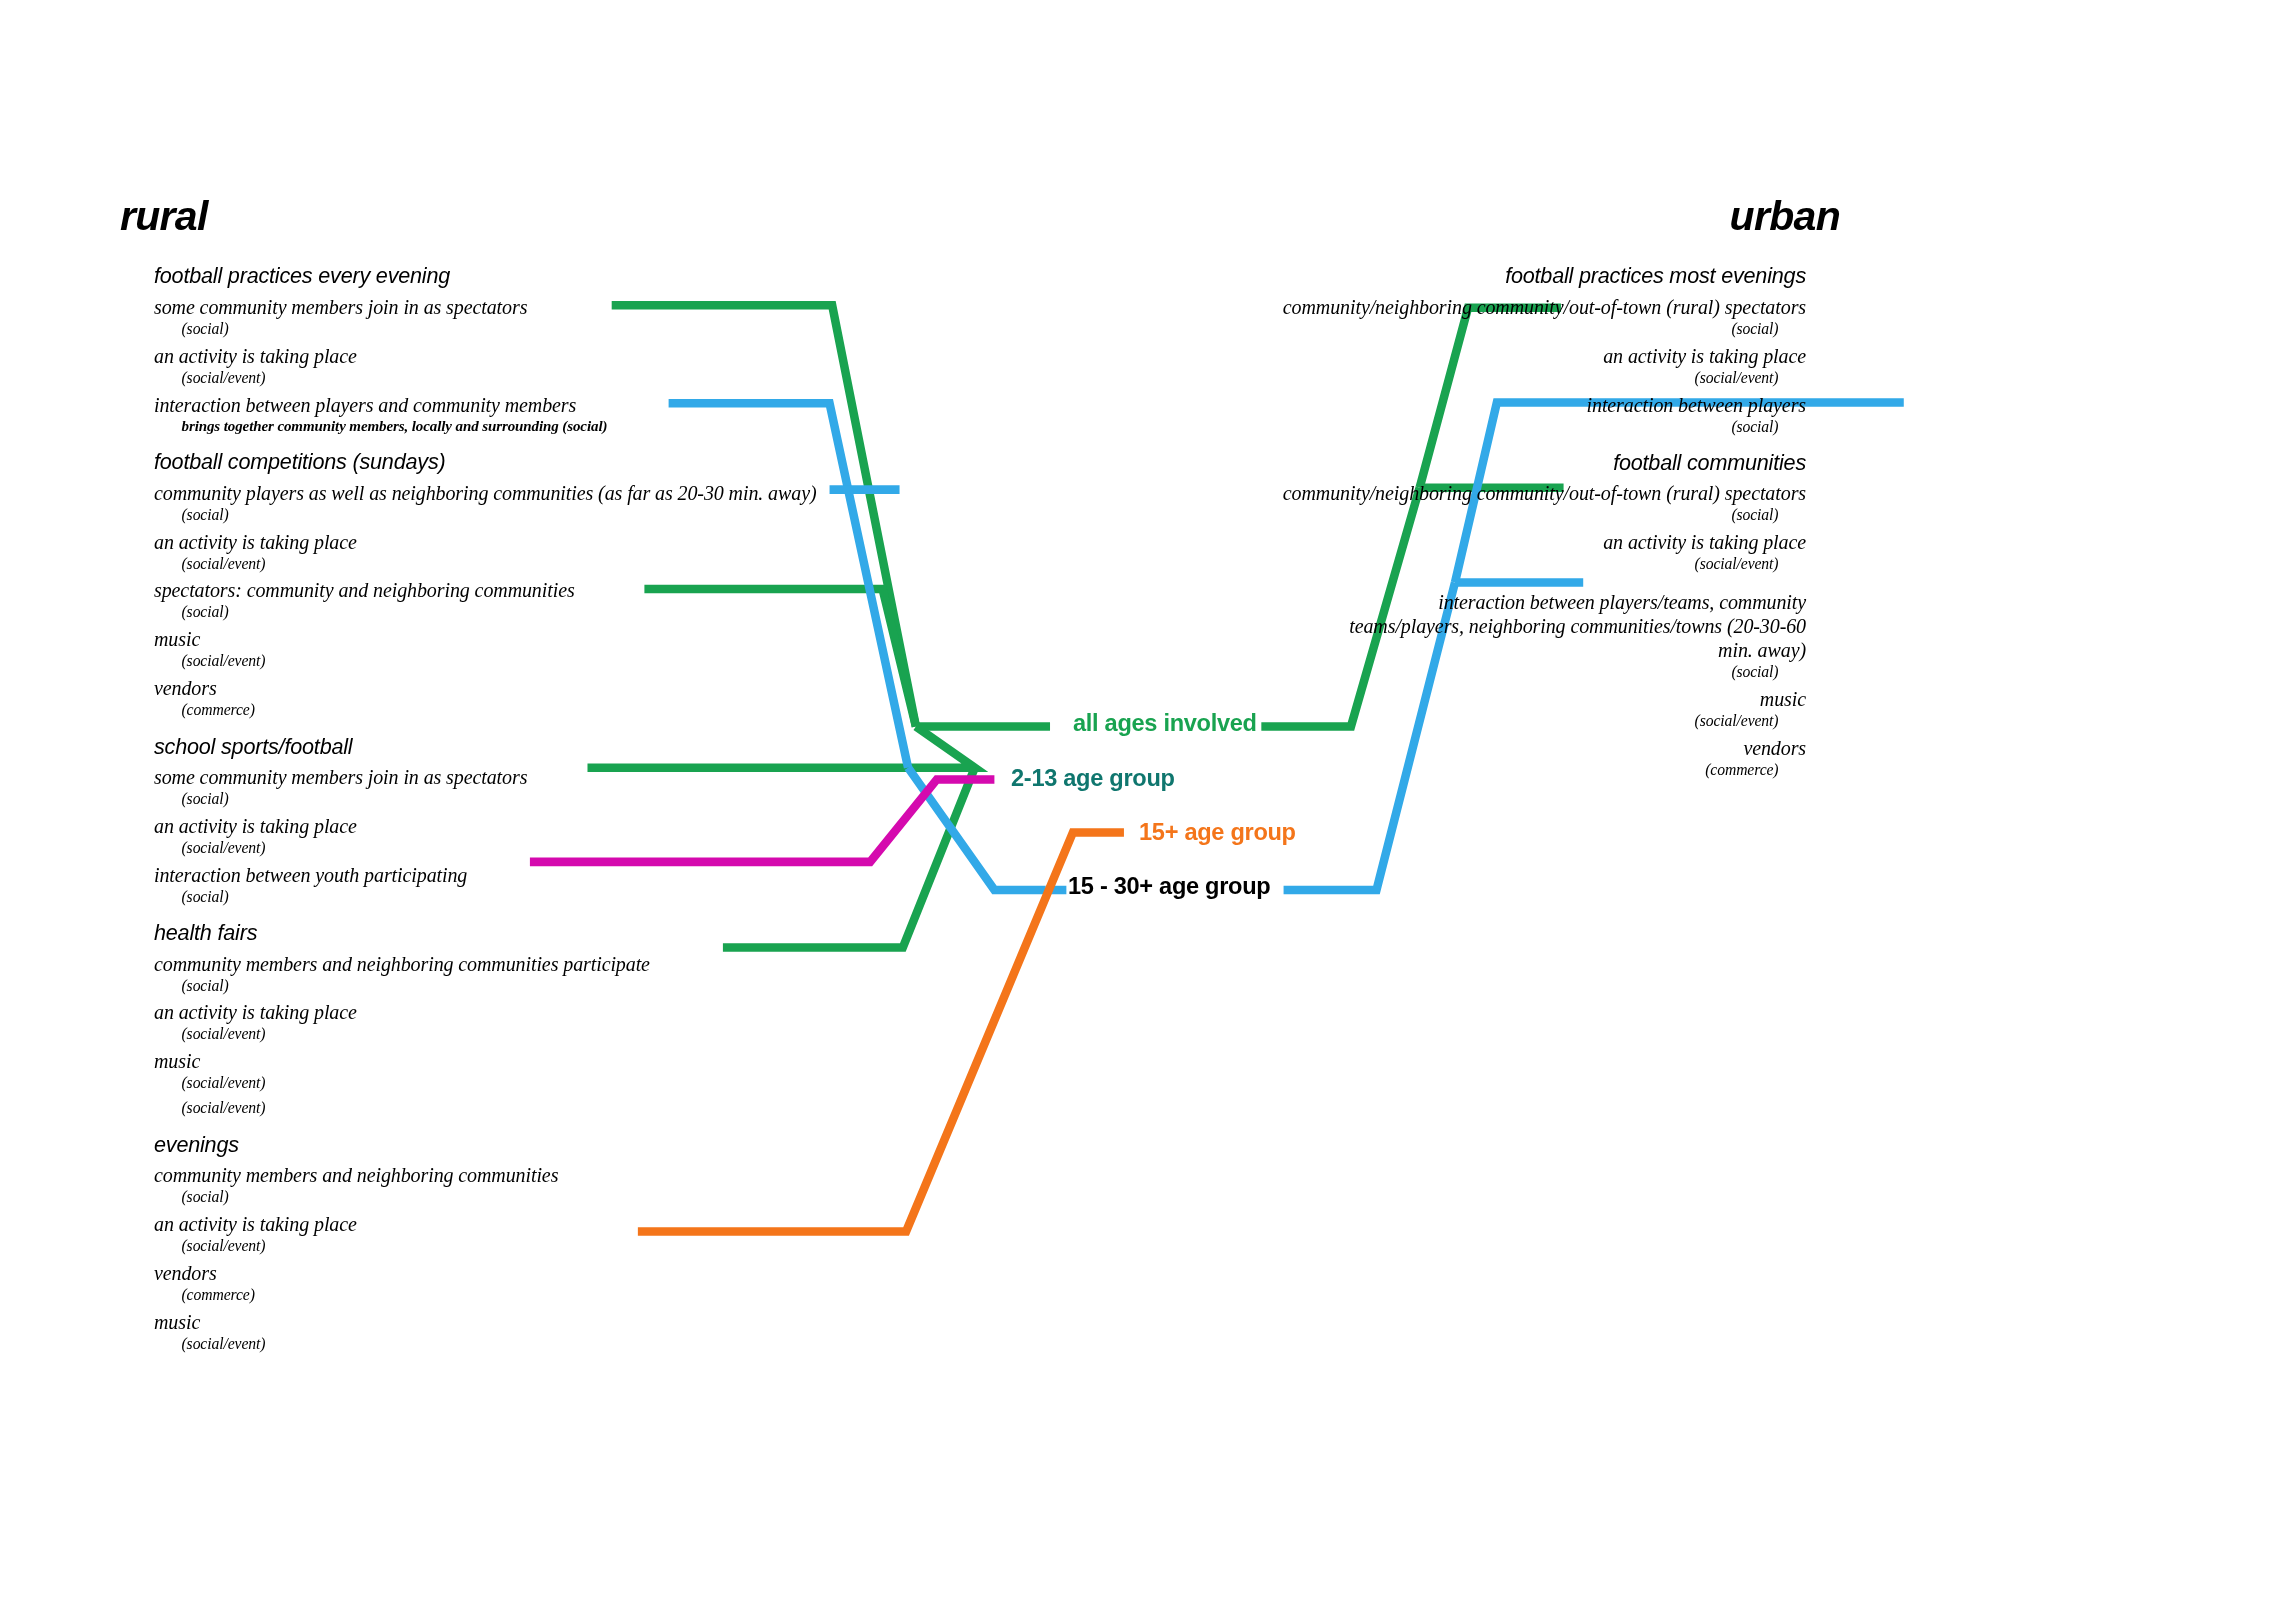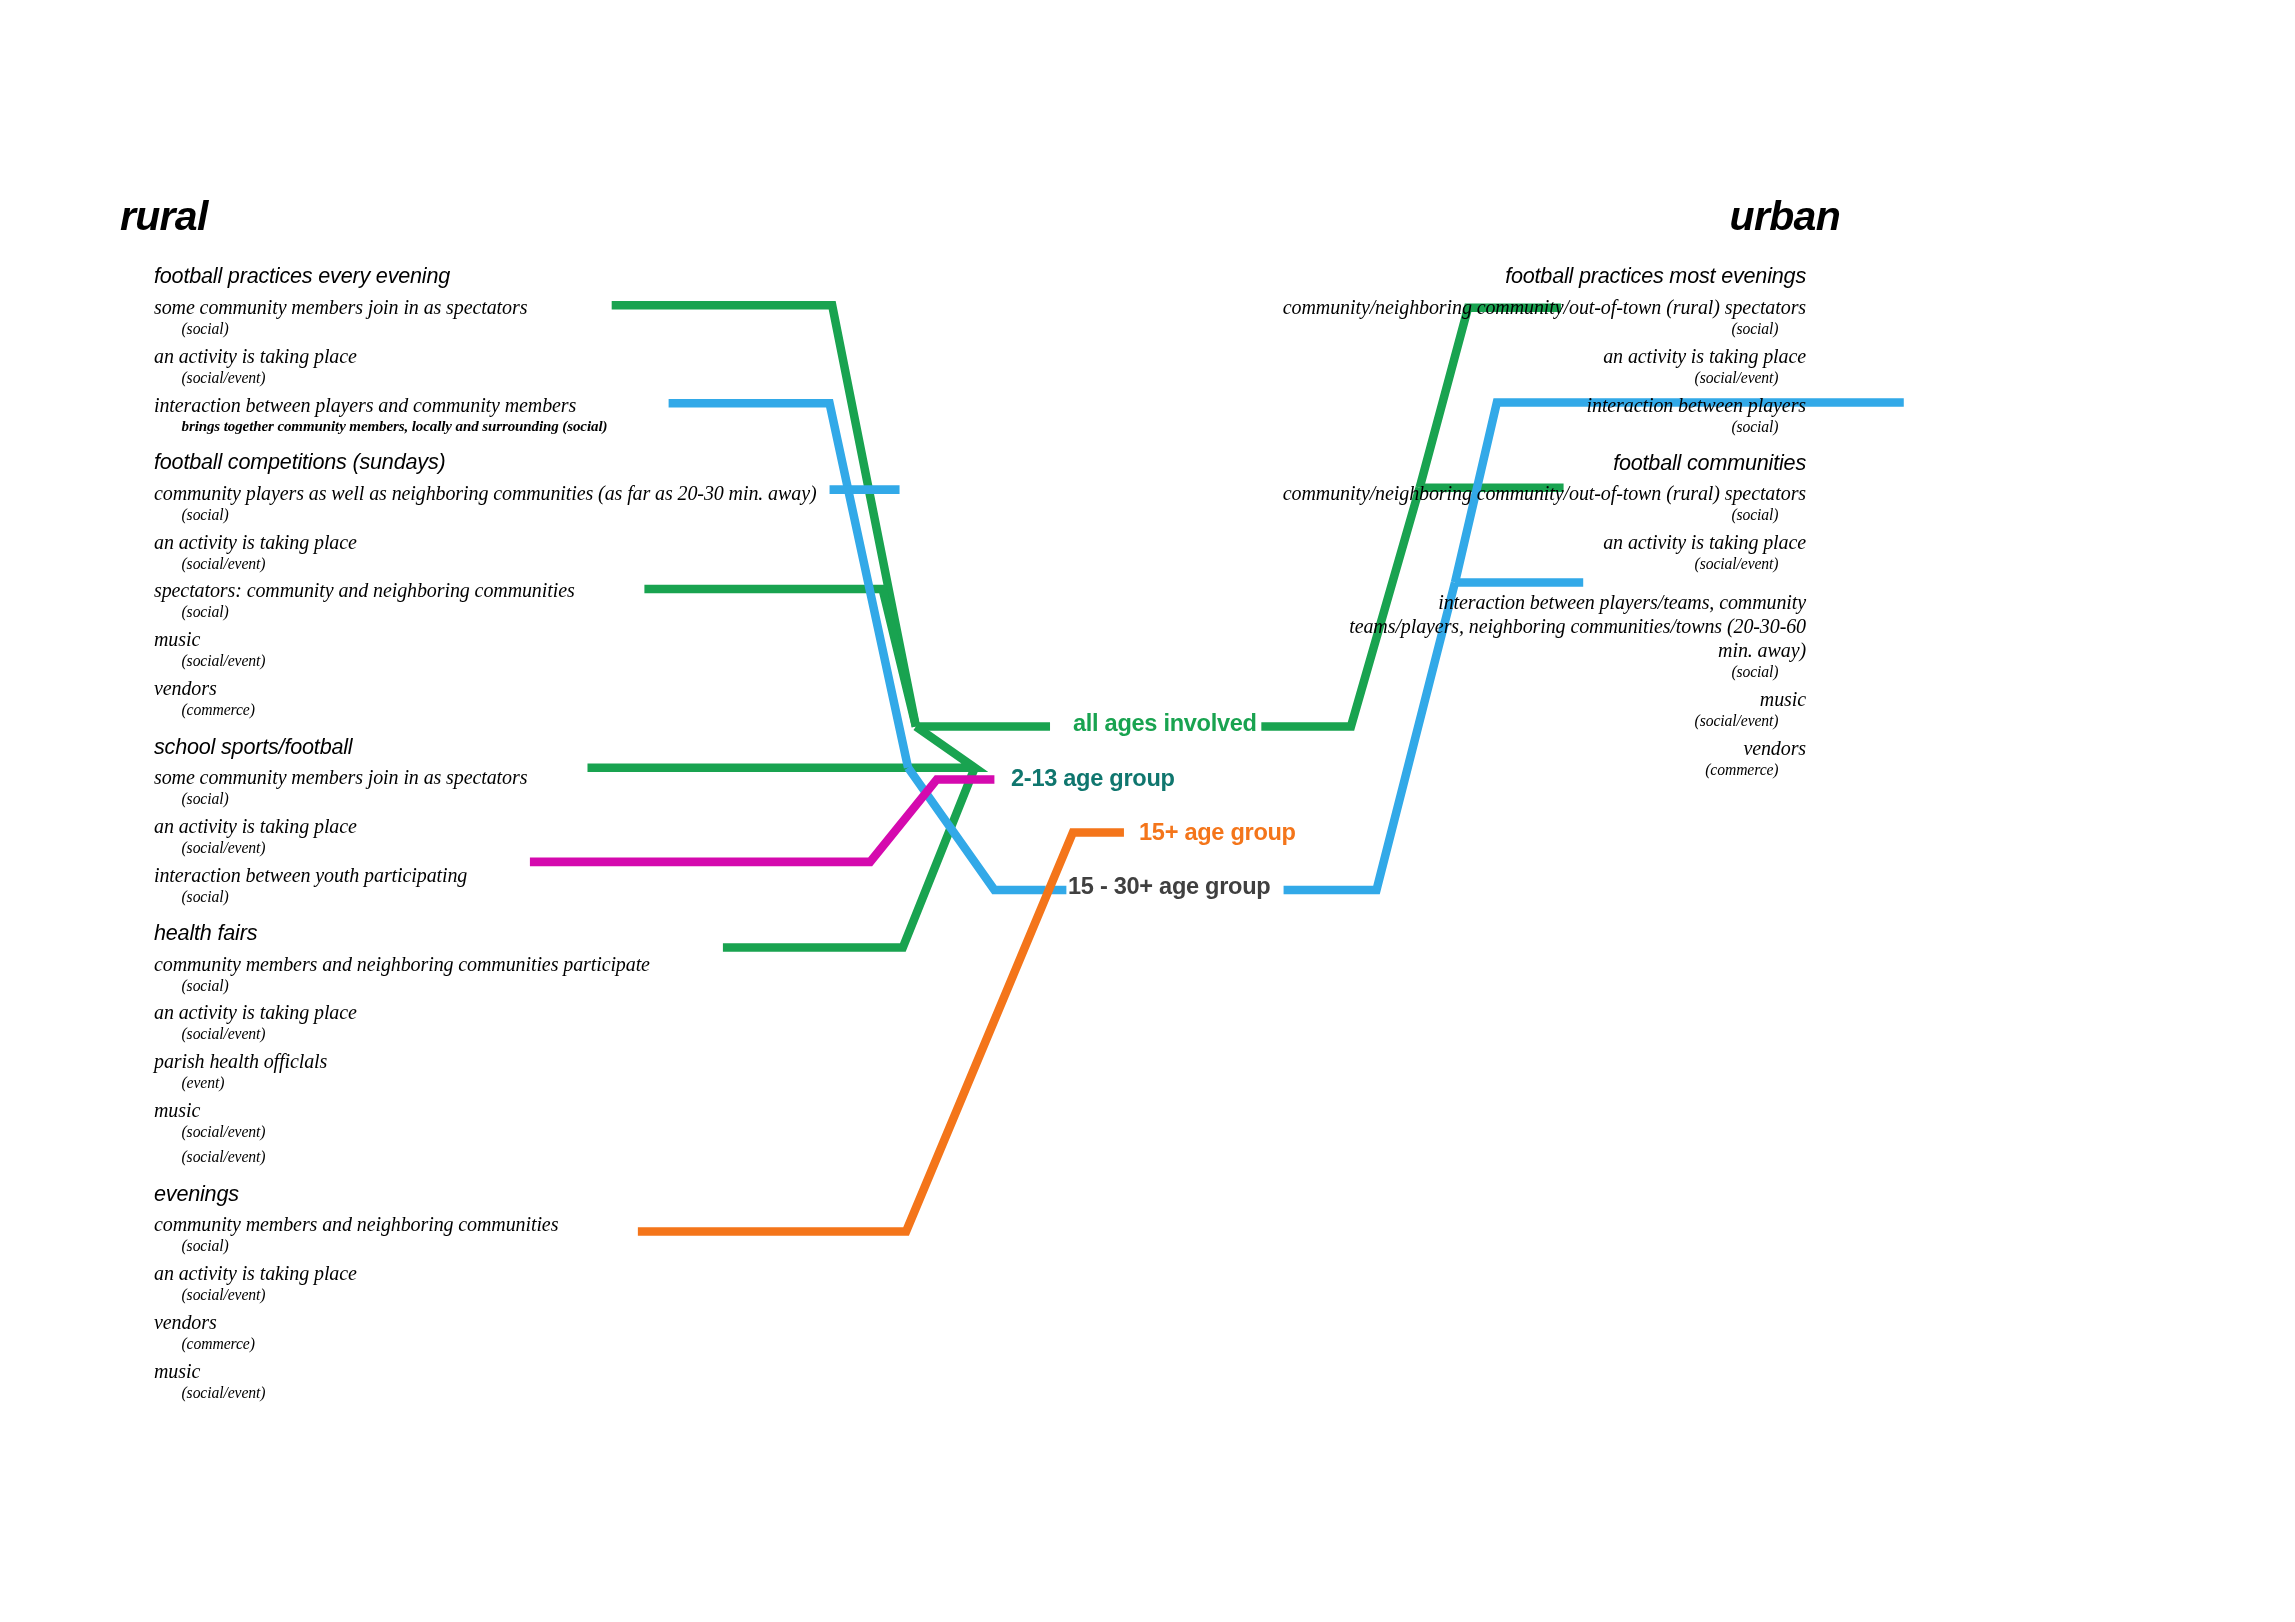--- a/index.html
+++ b/index.html
@@ -160,24 +160,20 @@
     <div class="group-title">health fairs</div>
     <div class="item">
       <div class="item-main">community members and neighboring communities participate</div>
       <div class="item-sub">(social)</div>
     </div>
     <div class="item">
       <div class="item-main">an activity is taking place</div>
       <div class="item-sub">(social/event)</div>
     </div>
     <div class="item">
-      <div class="item-main">parish health officlals</div>
-      <div class="item-sub">(event)</div>
-    </div>
-    <div class="item">
       <div class="item-main">music</div>
       <div class="item-sub">(social/event)</div>
     </div>
     <div class="item">
       <div class="item-sub">(social/event)</div>
     </div>
 
     <div class="group-title">evenings</div>
     <div class="item">
       <div class="item-main">community members and neighboring communities</div>
@@ -232,16 +228,16 @@
     </div>
     <div class="item">
       <div class="item-main">vendors</div>
       <div class="item-sub">(commerce)</div>
     </div>
   </div>
 
   <div id="lbl-all" class="center-label" style="color:#19a350;">all ages involved</div>
   <div id="lbl-213" class="center-label" style="color:#0f766e;">2-13 age group</div>
   <div id="lbl-15p" class="center-label" style="color:#f4751a;">15+ age group</div>
-  <div id="lbl-1530" class="center-label" style="color:#404040;">15 - 30+ age group</div>
+  <div id="lbl-1530" class="center-label" style="color:#000000;">15 - 30+ age group</div>
 
 </div>
 
 
 </body></html>

